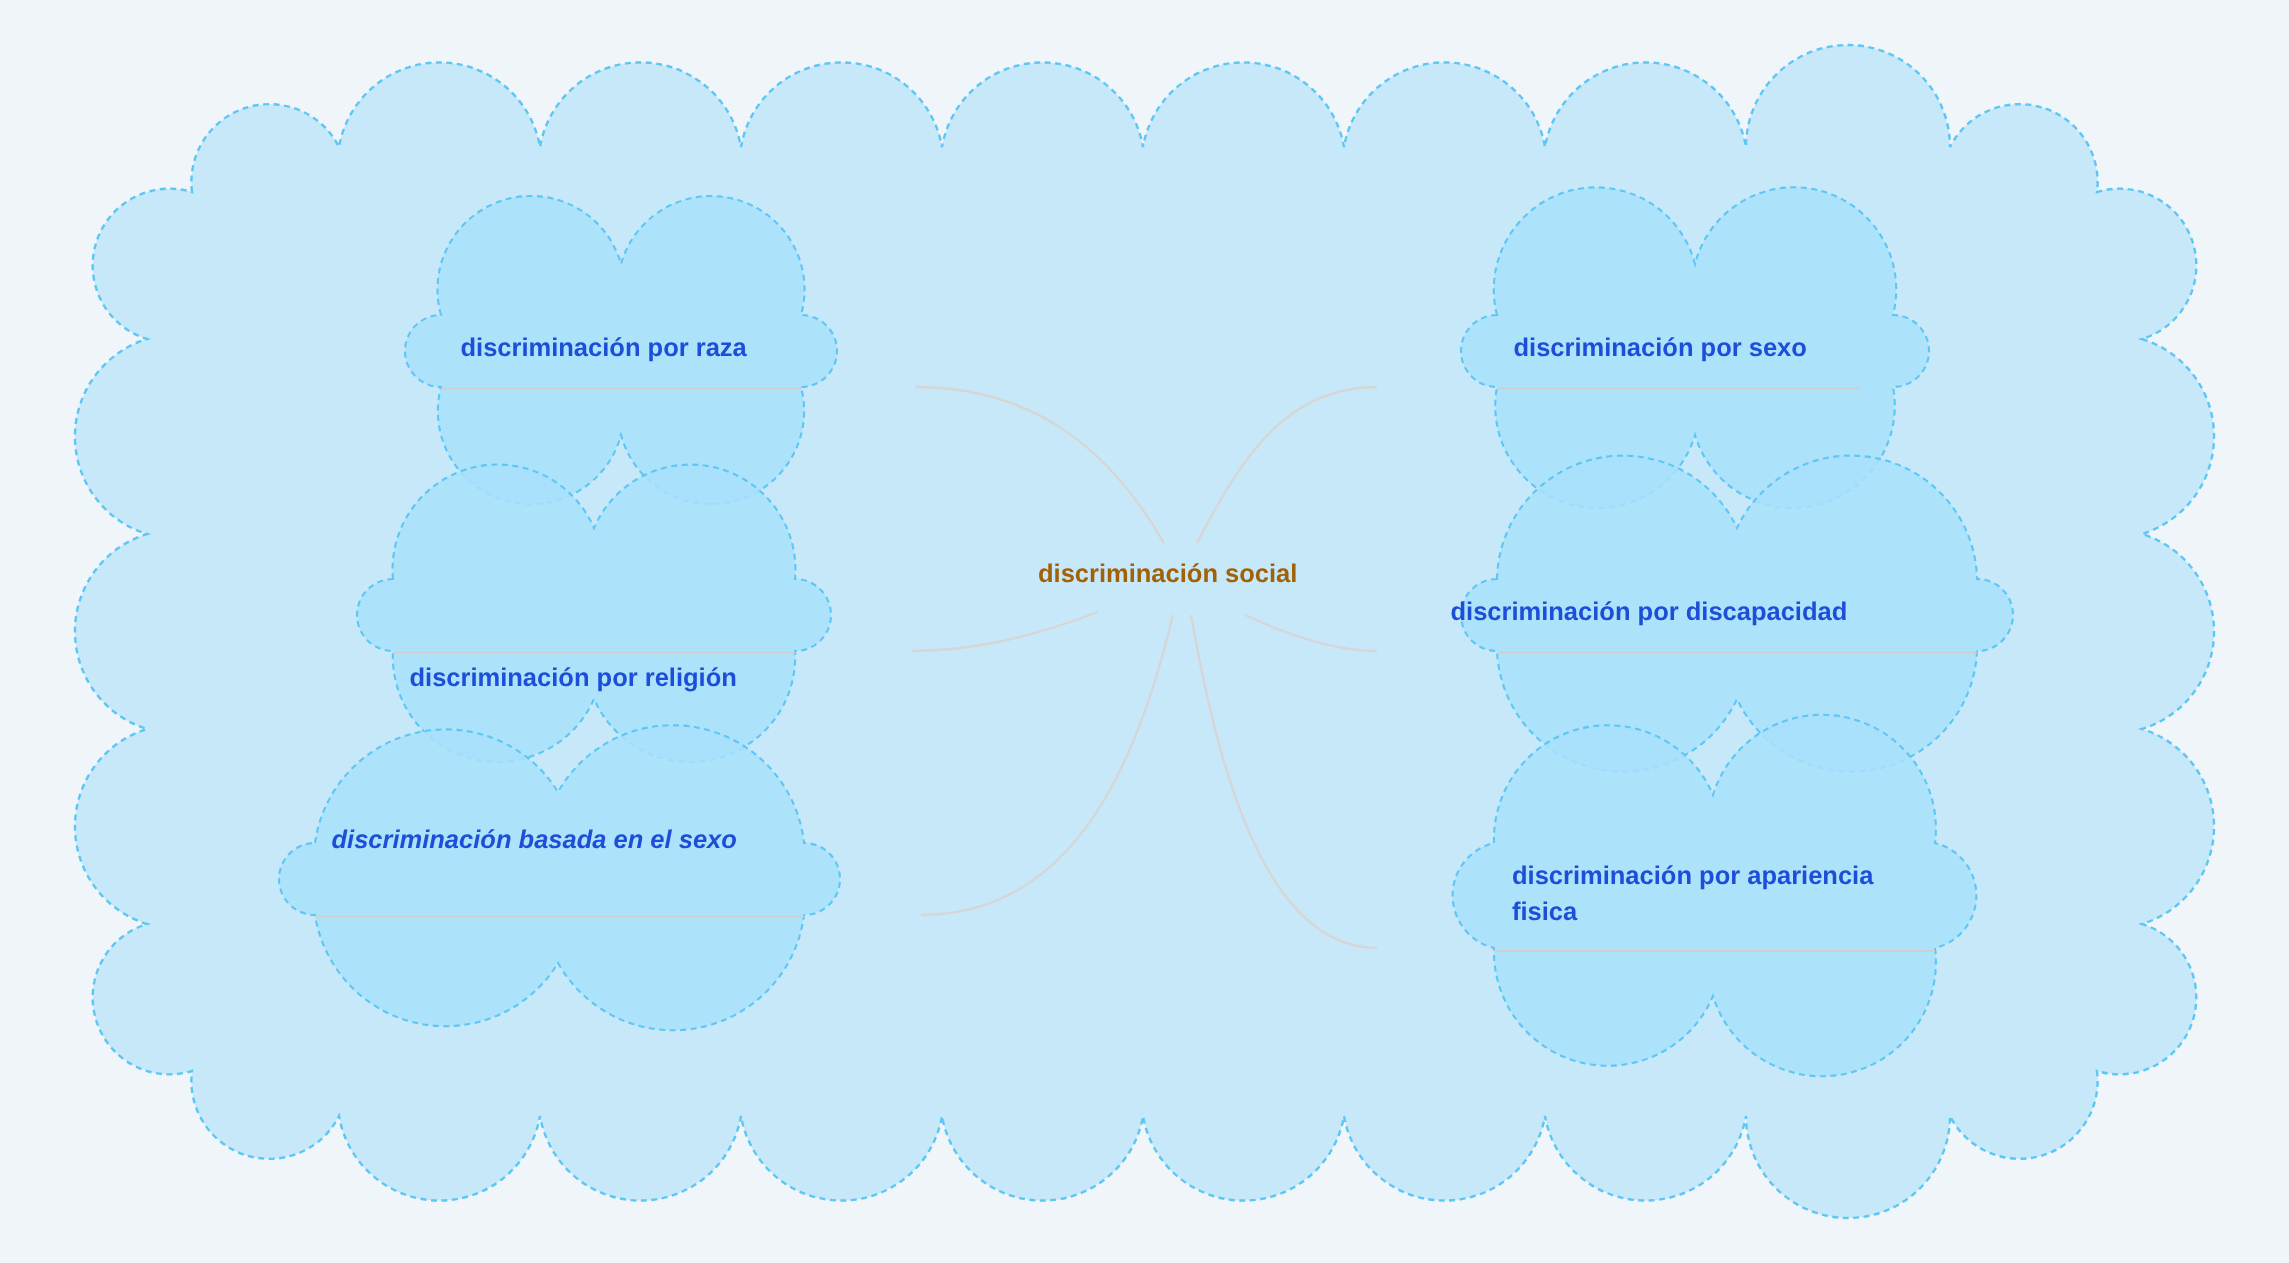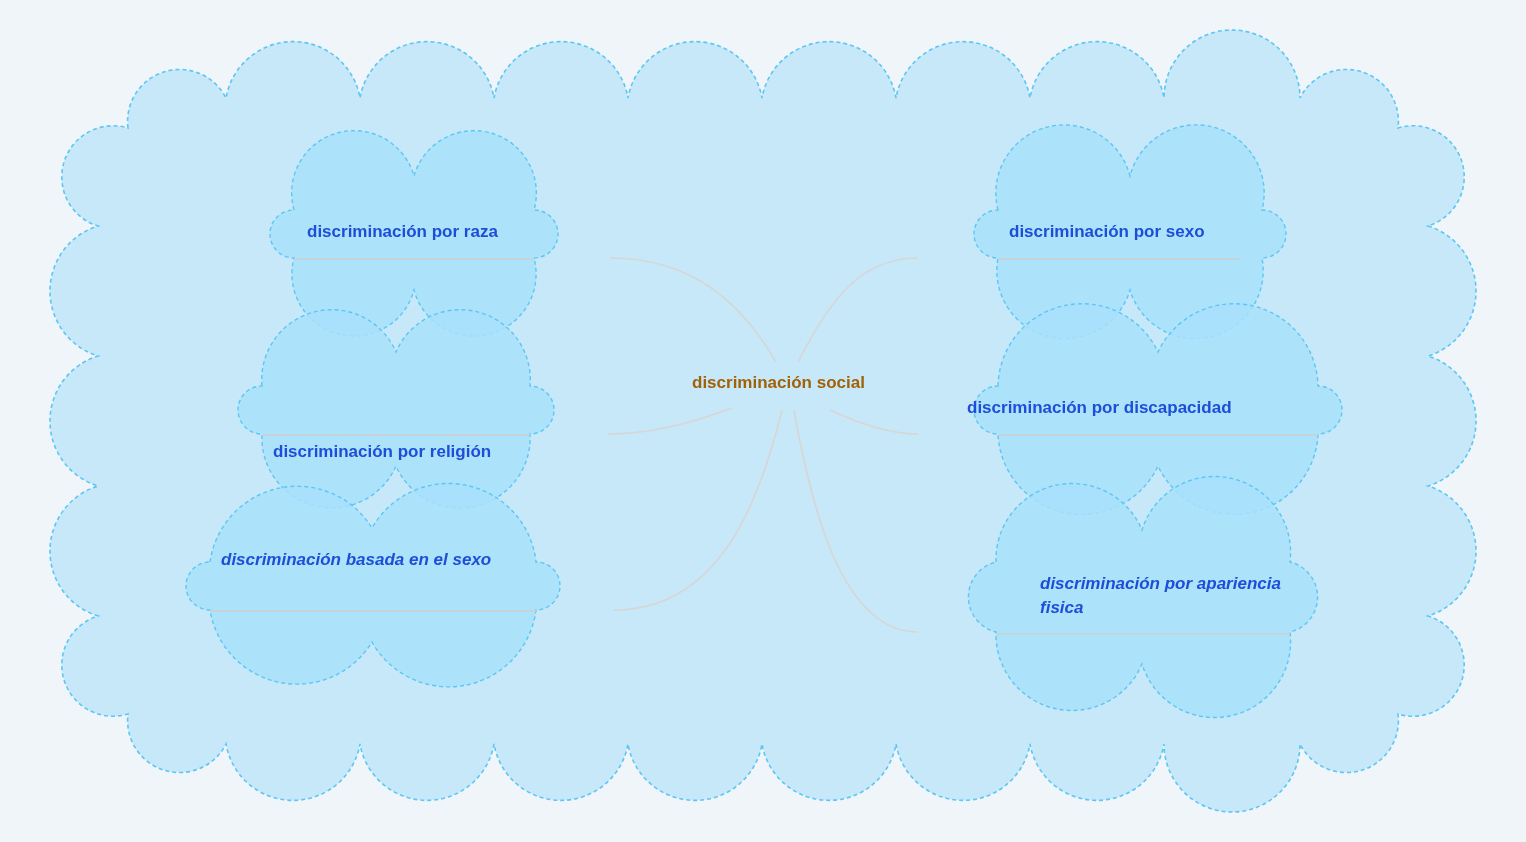--- a/index.html
+++ b/index.html
@@ -112,13 +112,13 @@
   </g>
 </svg>
 
 <div class="central-label" style="left:692px; top:373px;">discriminación social</div>
 
 <div class="node-label" style="left:307px; top:220px;">discriminación por raza</div>
 <div class="node-label" style="left:273px; top:396px;margin-top:44px;">discriminación por religión</div>
 <div class="node-label" style="left:221px; top:548px;font-style:italic;">discriminación basada en el sexo</div>
 <div class="node-label" style="left:1009px; top:220px;">discriminación por sexo</div>
 <div class="node-label" style="left:967px; top:396px;">discriminación por discapacidad</div>
-<div class="node-label wrap" style="left:1040px; top:572px; width:270px;font-style:italic;">discriminación por apariencia fisica</div>
+<div class="node-label wrap" style="left:1008px; top:572px; width:270px;">discriminación por apariencia fisica</div>
 
 </body></html>

